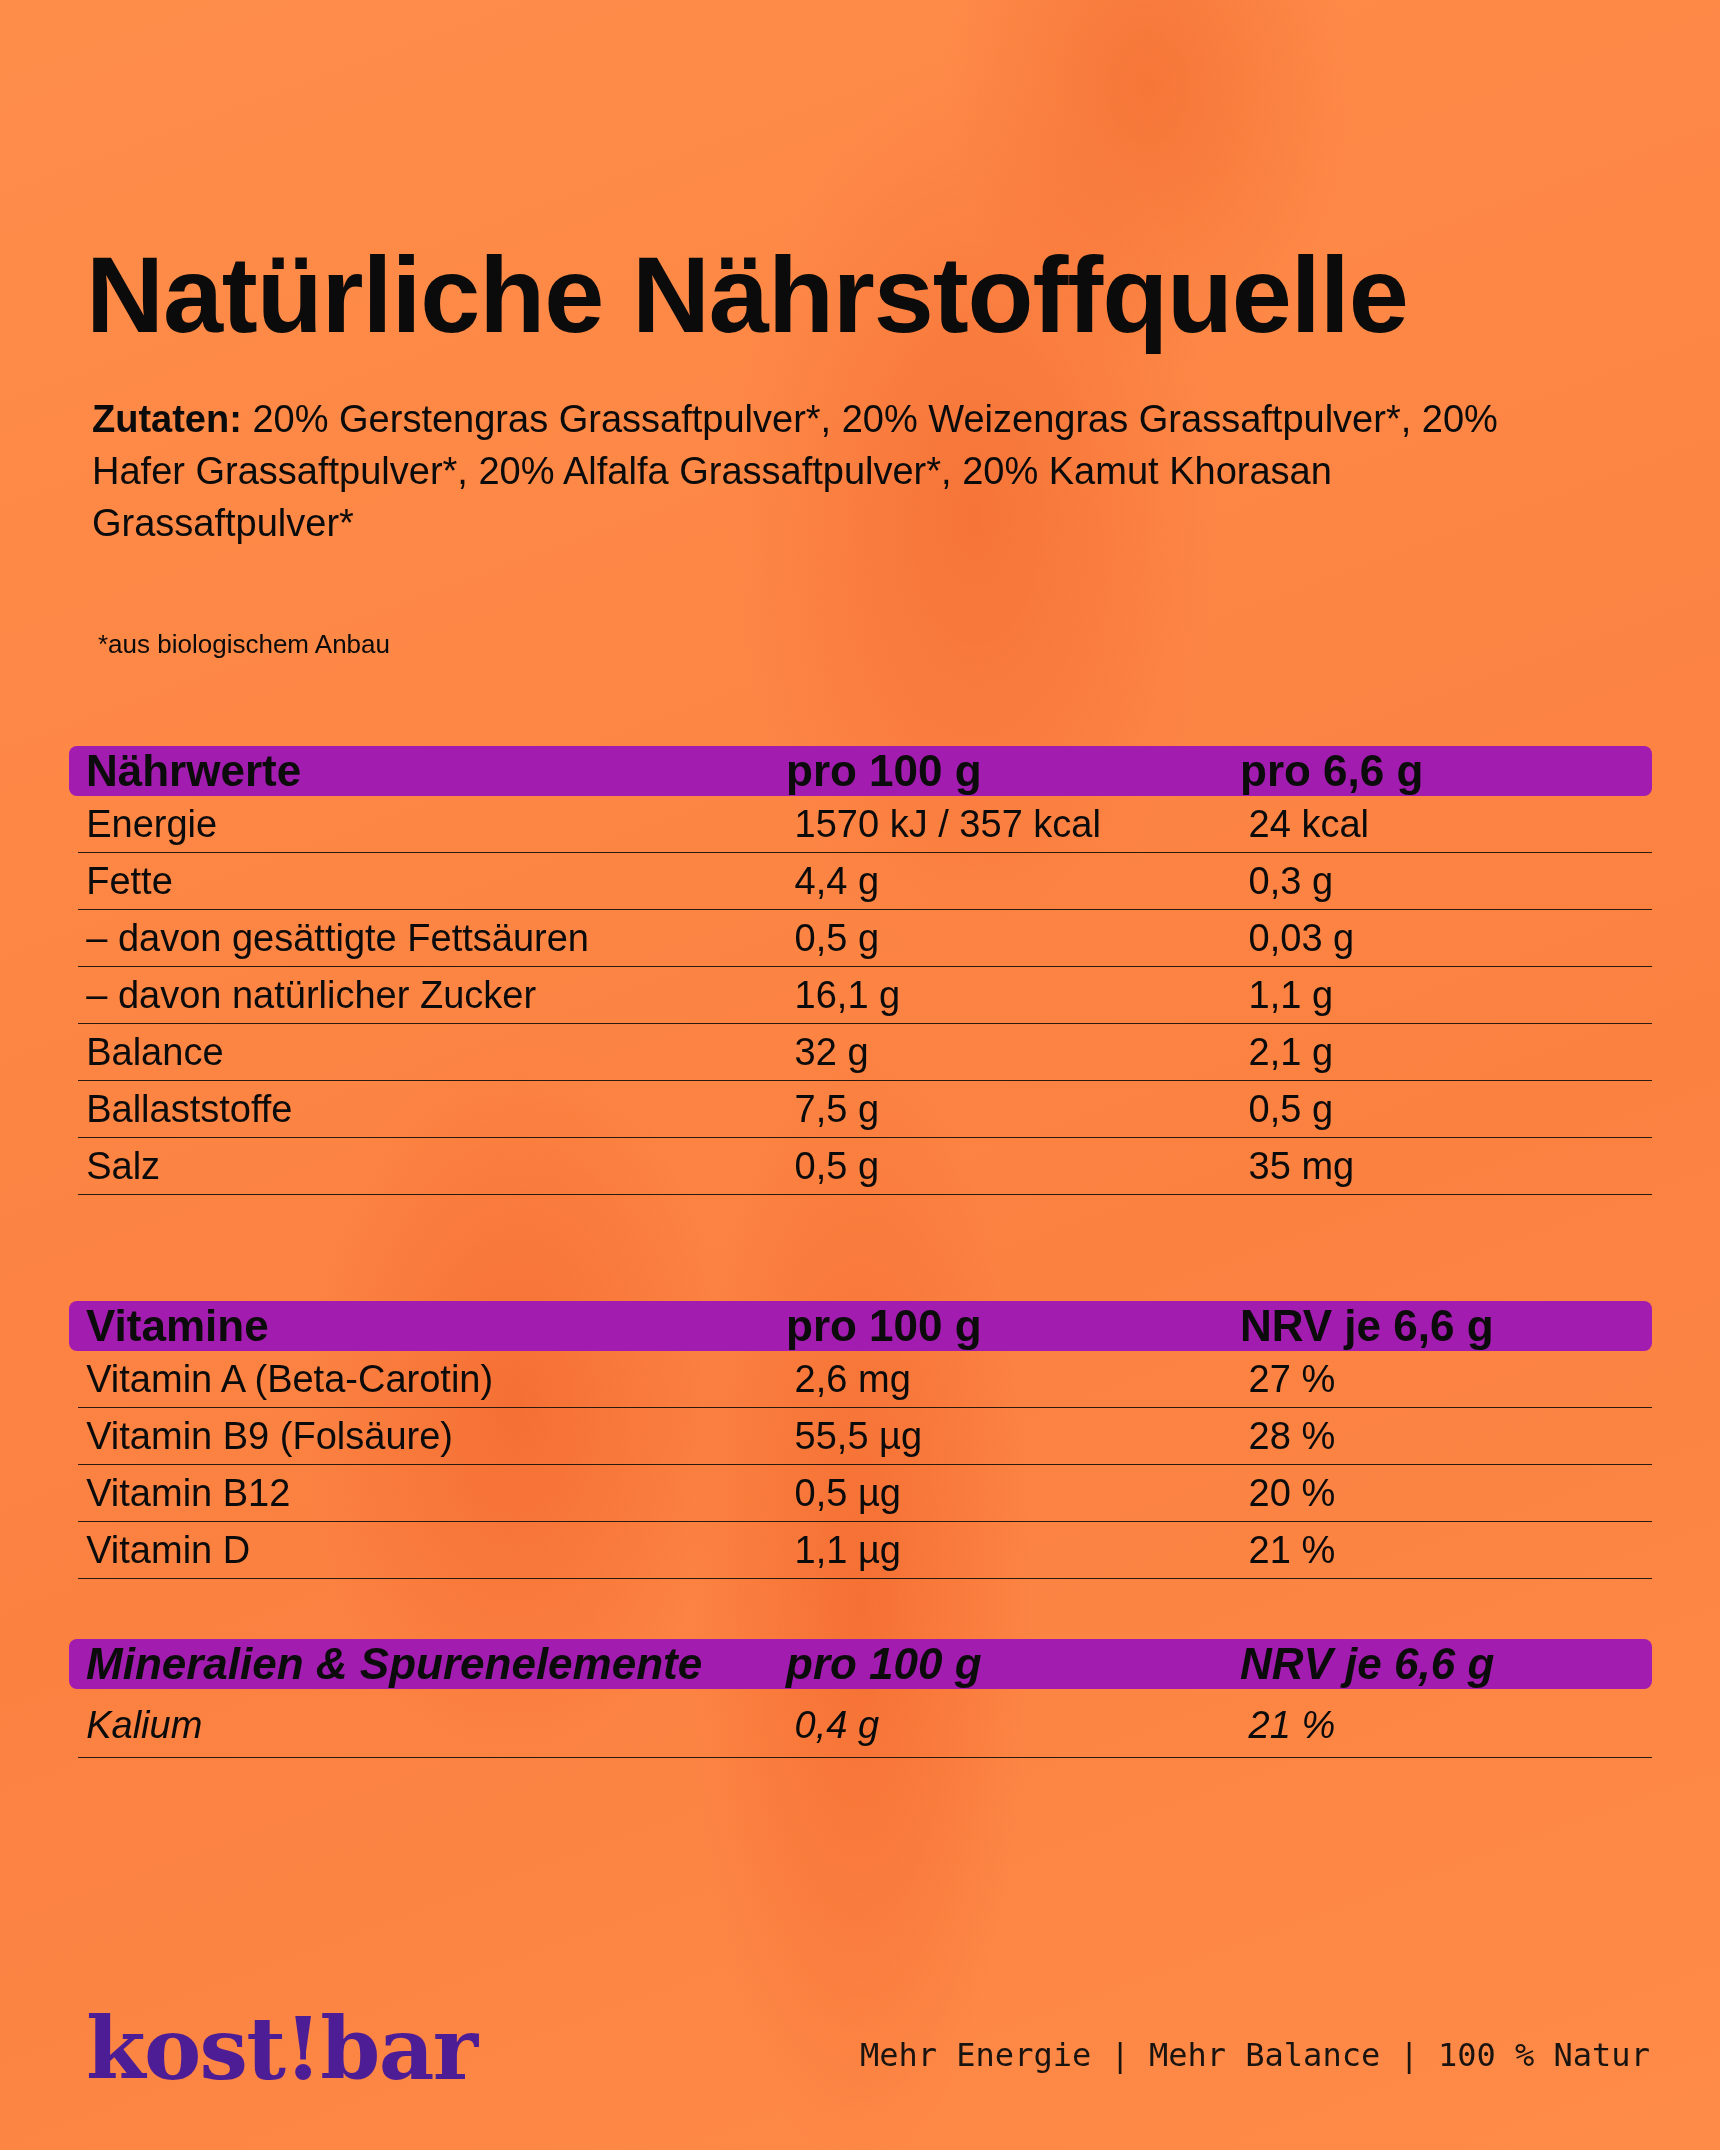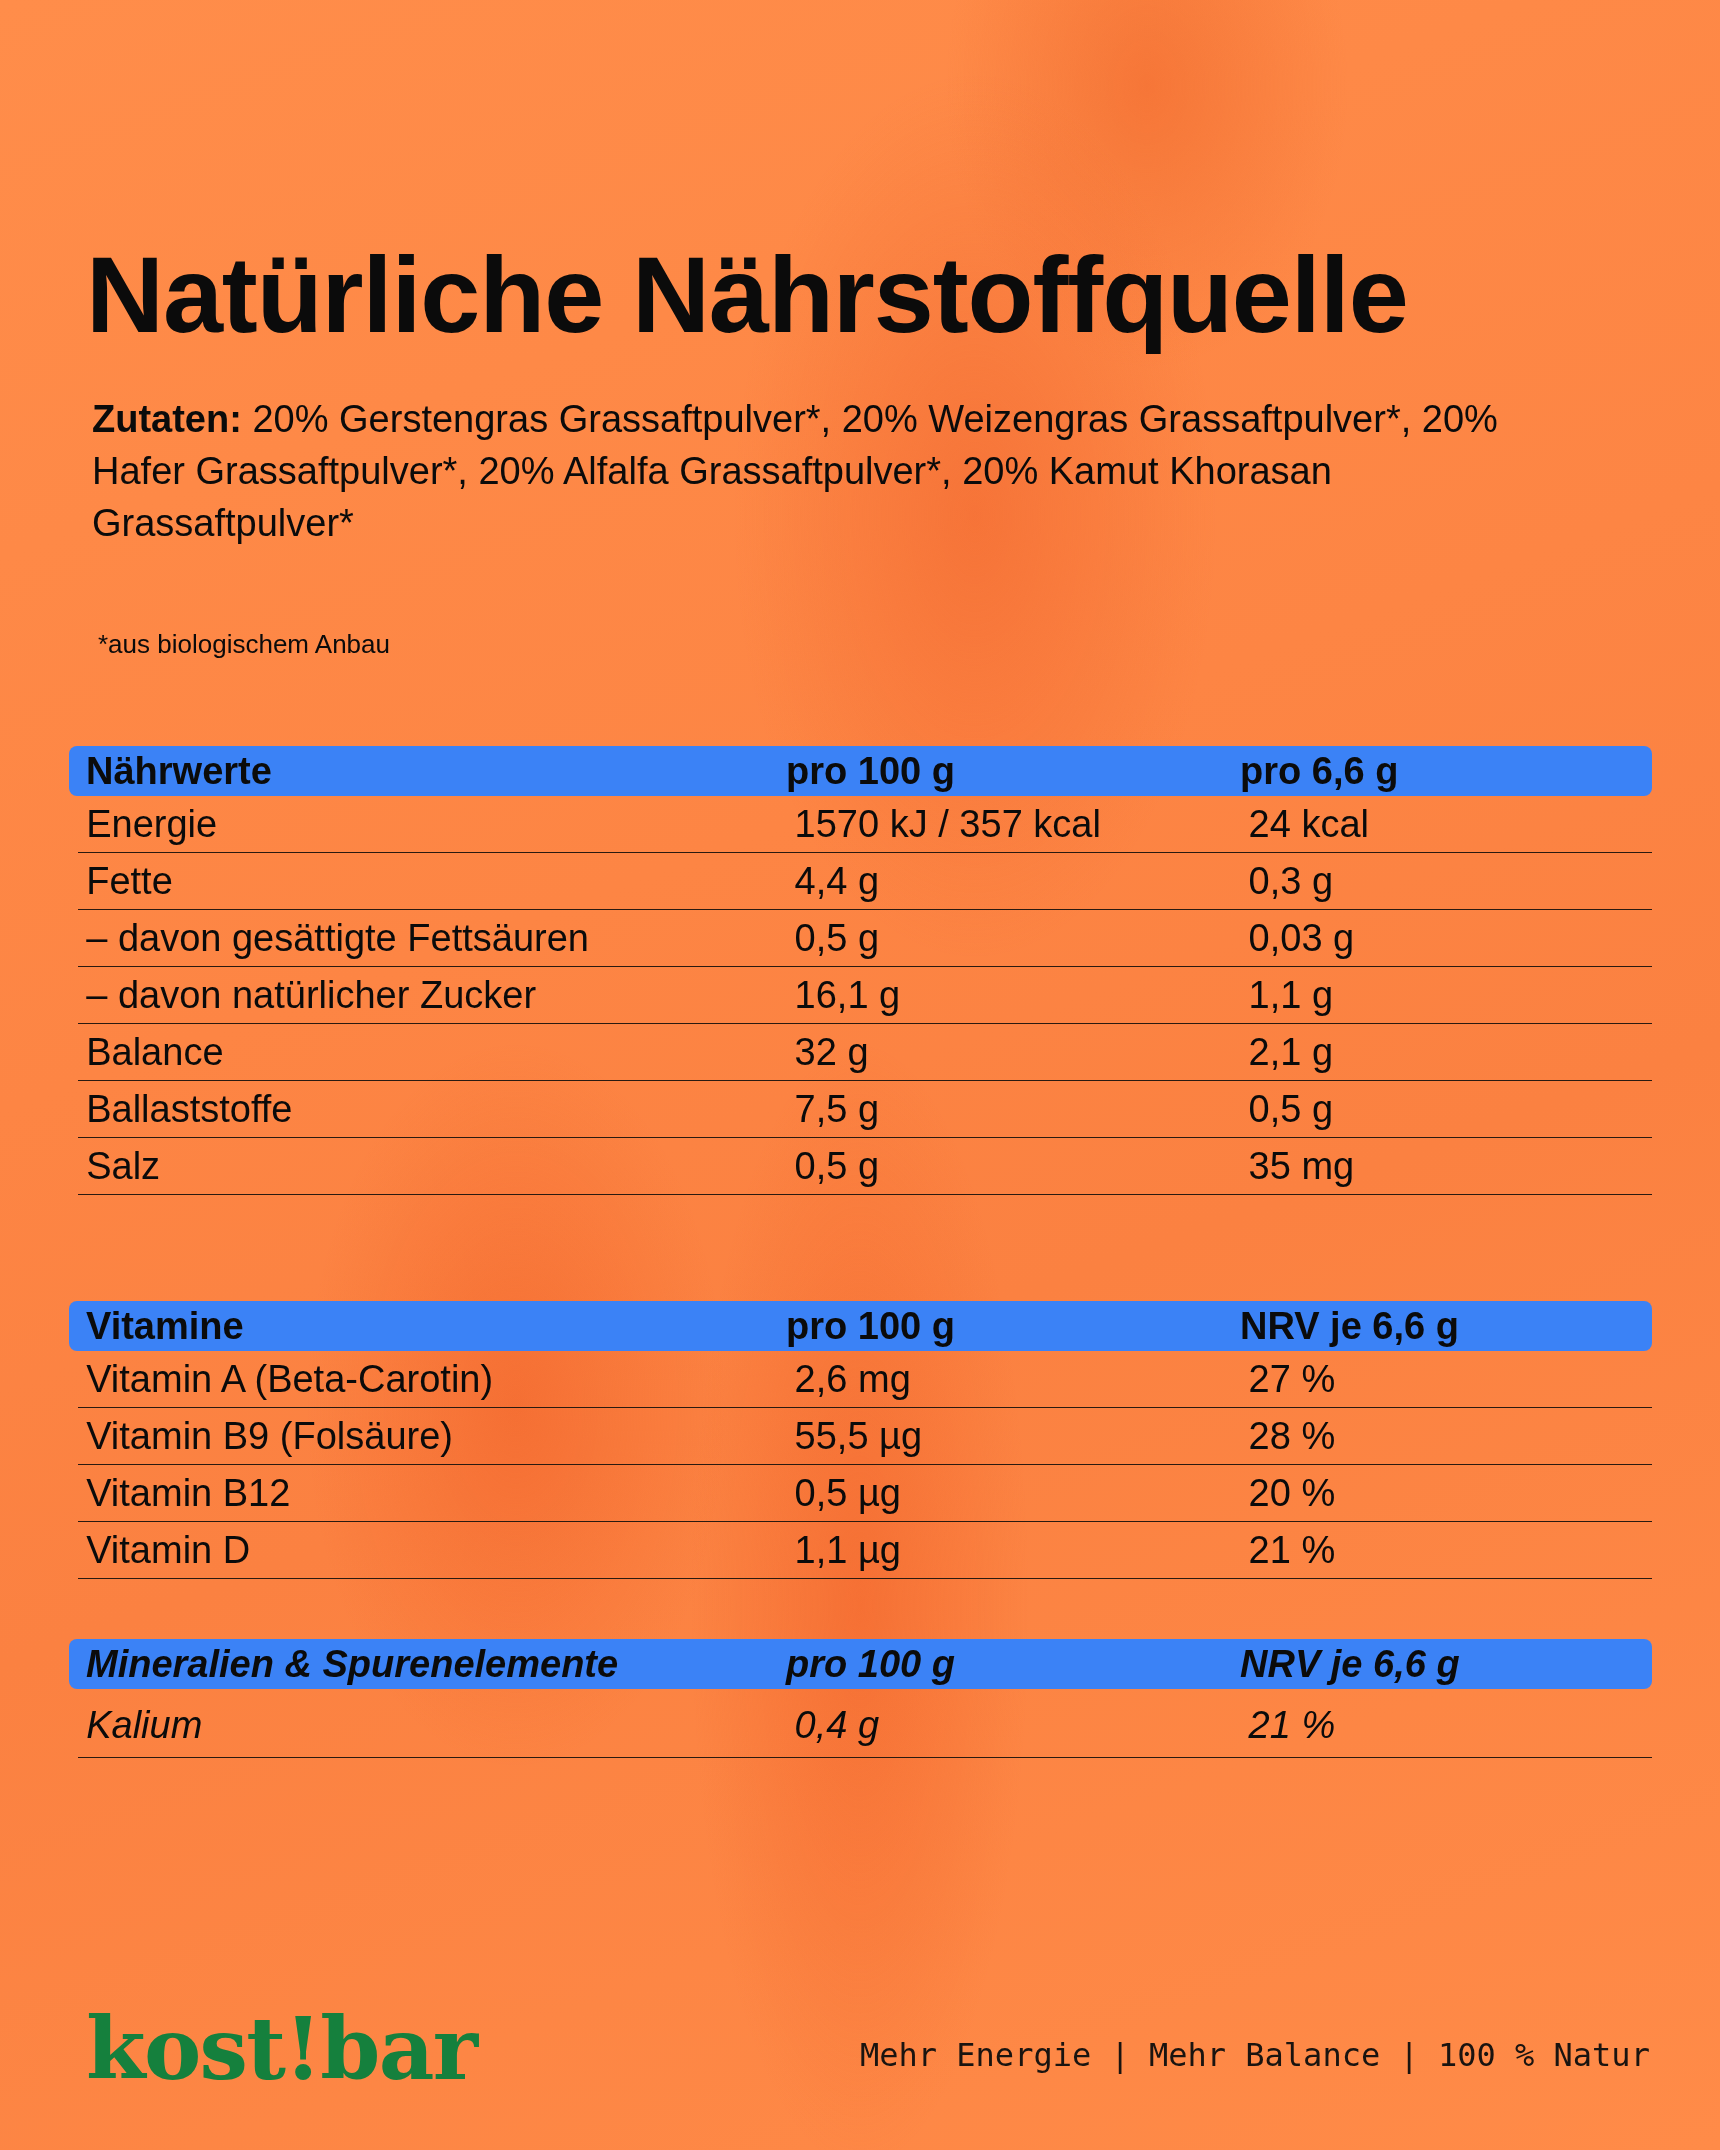--- a/index.html
+++ b/index.html
@@ -22,37 +22,37 @@
     position: absolute; left: 92px; top: 393px; width: 1491px;
     font-size: 38px; line-height: 52px; margin: 0;
   }
   .ingredients b { font-weight: bold; }
   .footnote {
     position: absolute; left: 86px; top: 606px;
     font-size: 26px; line-height: 52px; margin: 12px;
   }
   .section { position: absolute; left: 69px; width: 1583px; }
   .hdr {
-    height: 50px; background: #3b82f6; border-radius: 8px;
-    display: flex; align-items: center; font-weight: bold; font-size: 38px;
+    height: 50px; background: #a21caf; border-radius: 8px;
+    display: flex; align-items: center; font-weight: bold; font-size: 44px;
   }
   .row {
     height: 56px; border-bottom: 1.1px solid #2a1a10; margin-left: 8.6px;
     display: flex; align-items: center; font-size: 38px;
   }
   .row.tall { height: 69px; align-items: center; padding-top: 5.7px; box-sizing: border-box; }
   .c1 { width: 700px; padding-left: 17px; box-sizing: border-box; }
   .row .c1 { padding-left: 8.6px; width: 709px; }
   .c2 { position: absolute; left: 717px; }
   .c3 { position: absolute; left: 1171px; }
   .hdr, .row { position: relative; }
   .logo {
     position: absolute; left: 86px; top: 2006px;
     font-family: "DejaVu Serif", "Liberation Serif", serif; font-weight: bold;
-    font-size: 86px; color: #15803d; letter-spacing: -1.7px; line-height: 1;
+    font-size: 86px; color: #4c1d95; letter-spacing: -1.7px; line-height: 1;
   }
   .tagline {
     position: absolute; left: 860px; top: 2039px;
     font-family: "DejaVu Sans Mono", "Liberation Mono", monospace;
     font-size: 32px; line-height: 1; color: #1a1410; white-space: pre;
   }
 </style>
 </head>
 <body>
 

